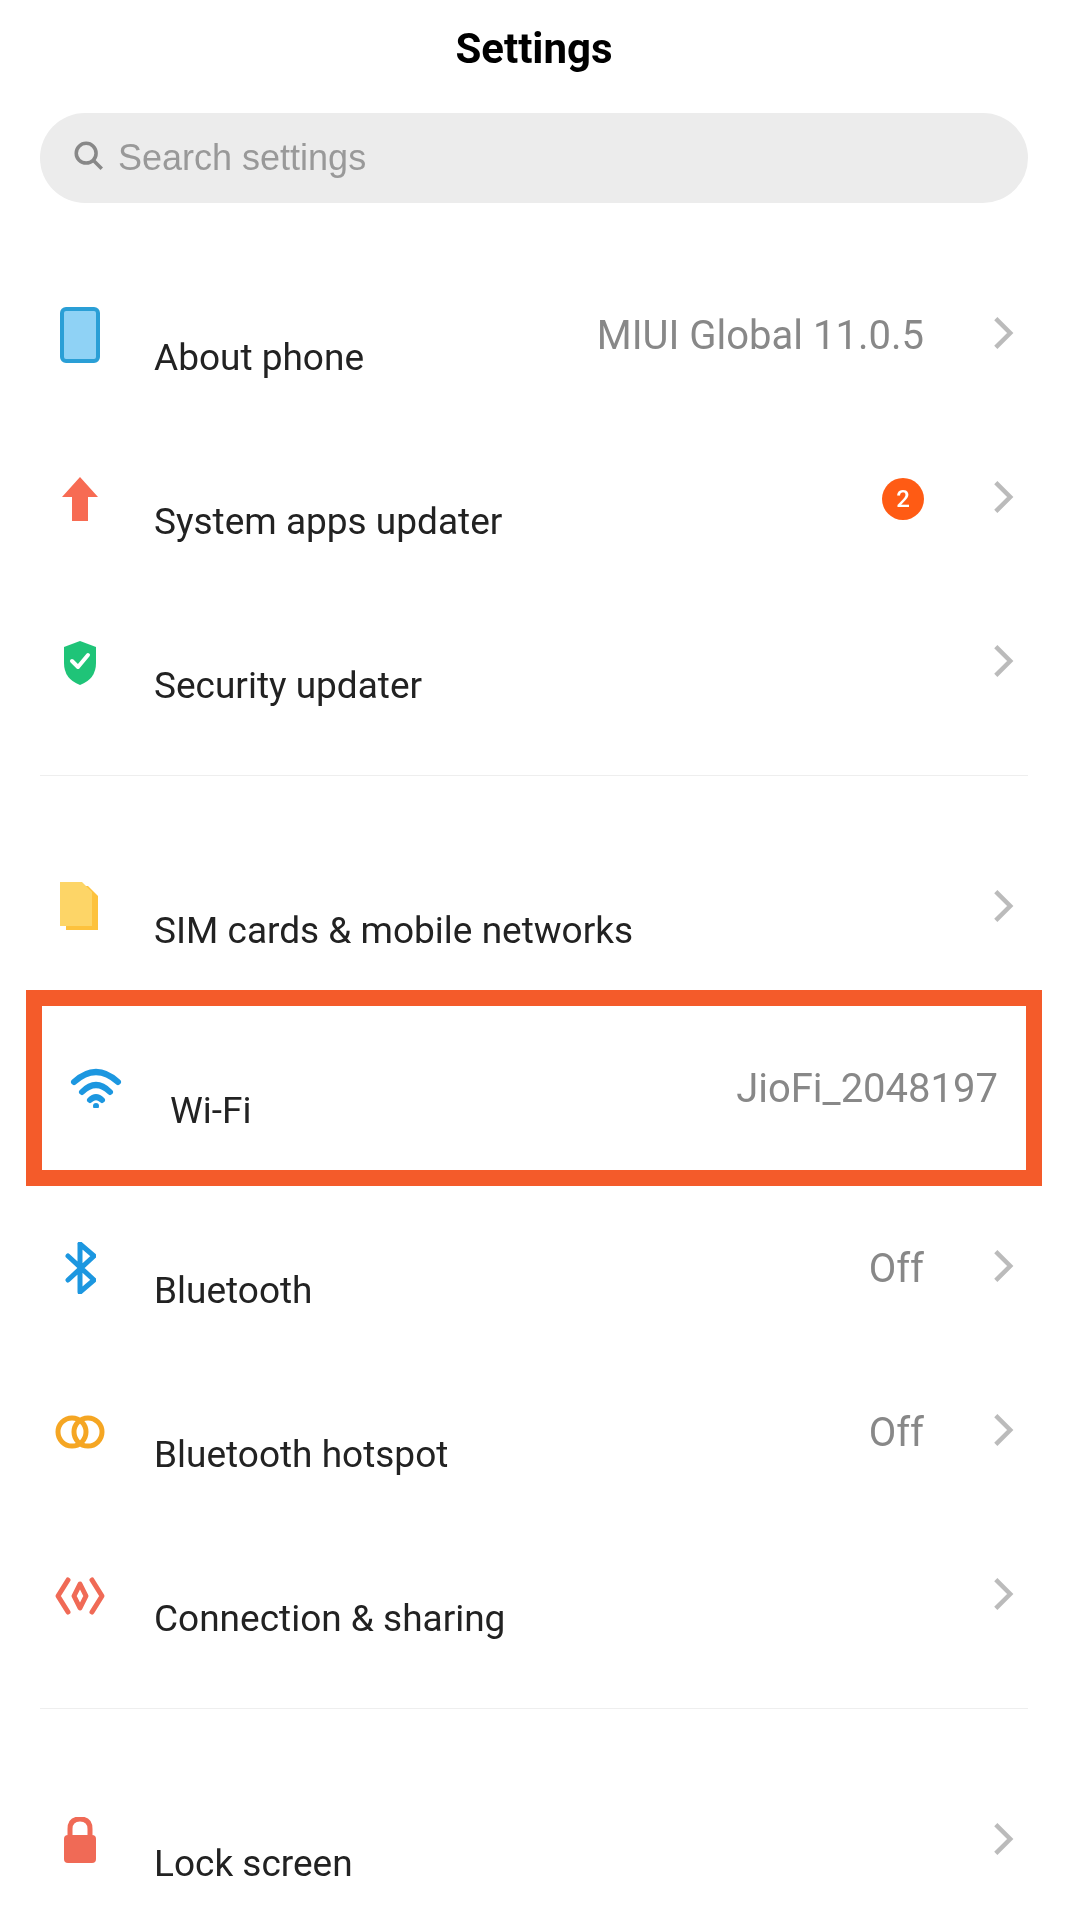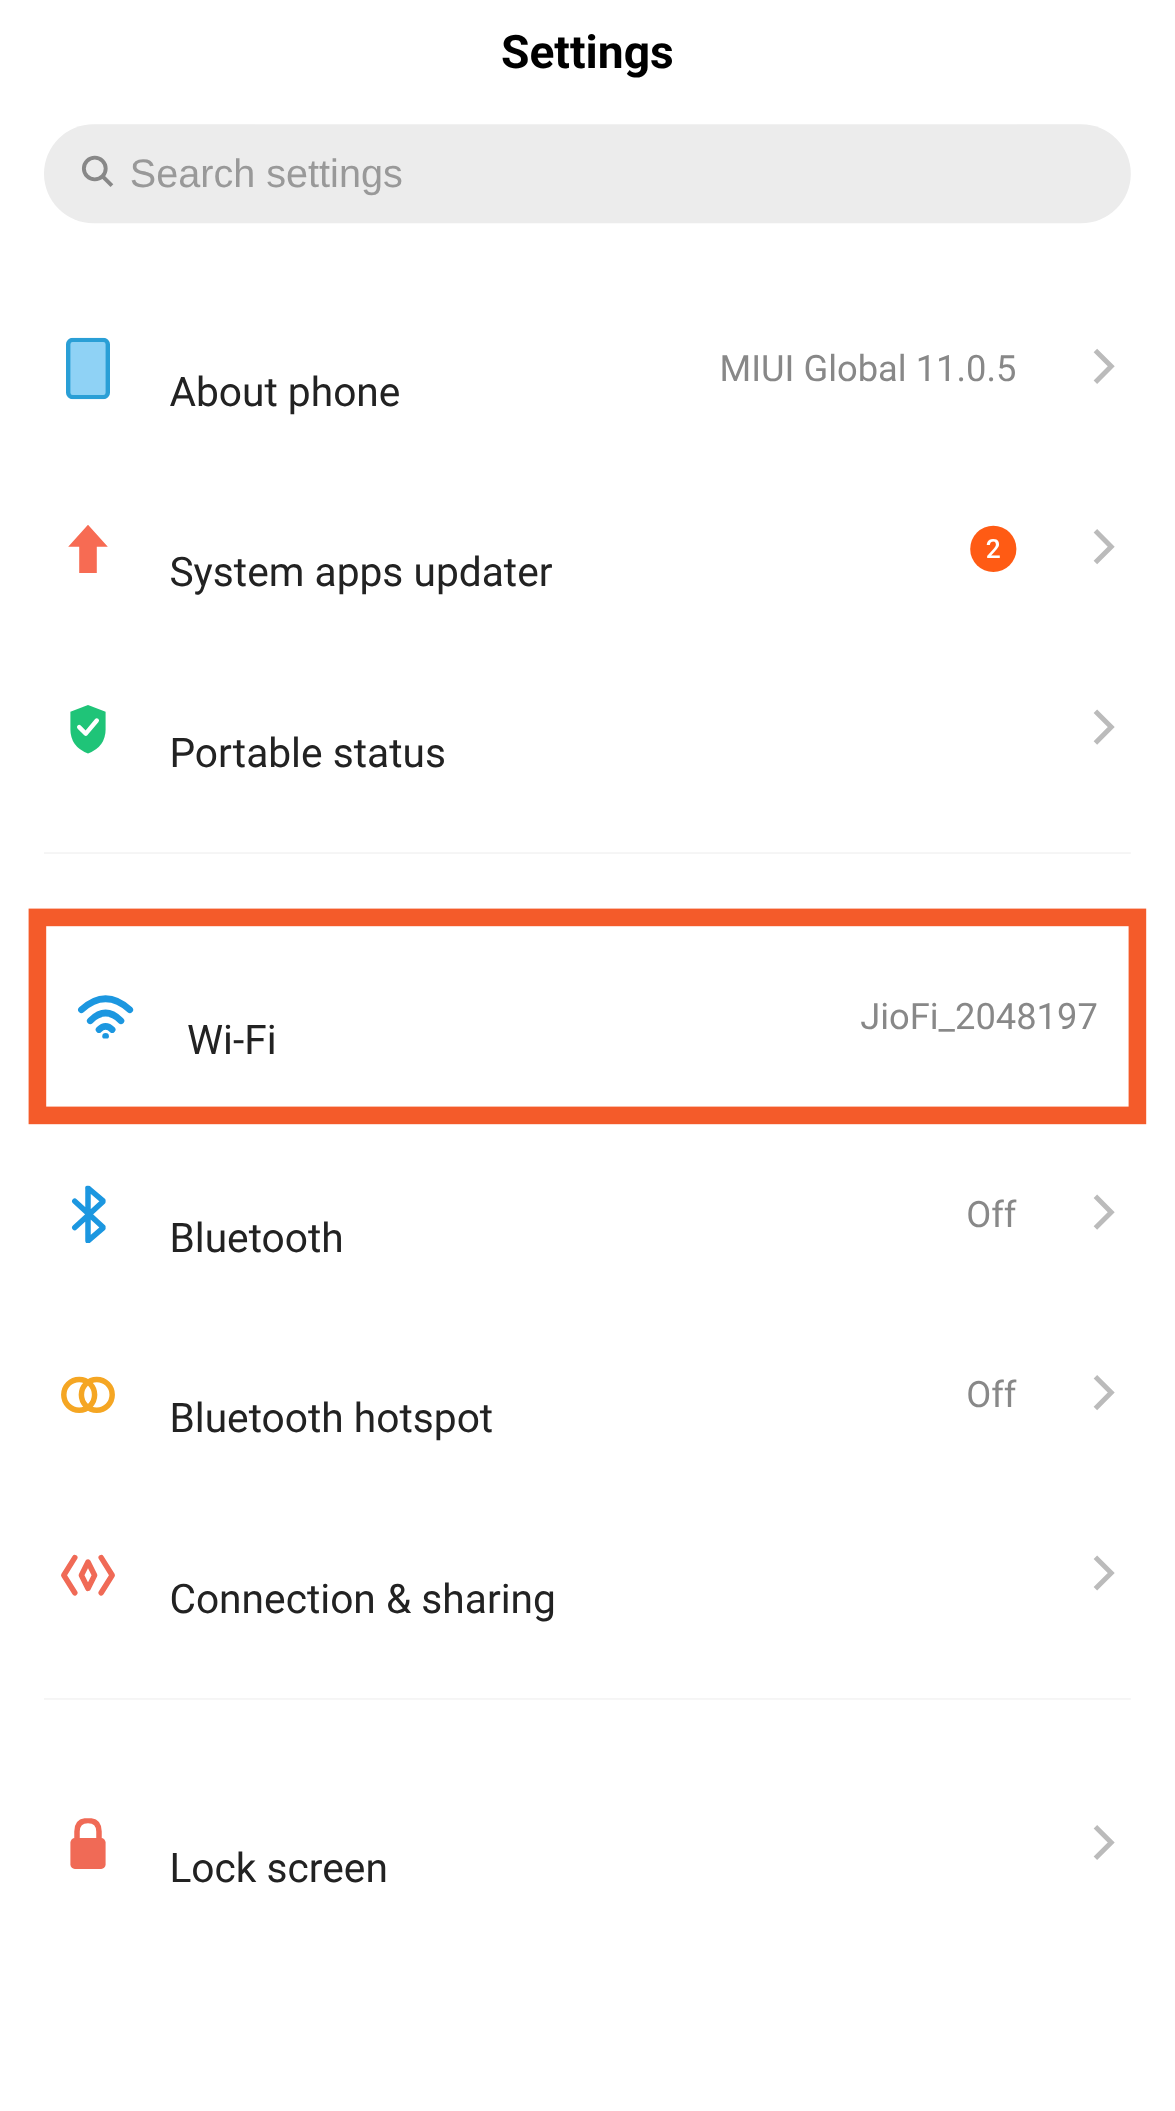--- a/index.html
+++ b/index.html
@@ -57,21 +57,21 @@
       justify-content: center;
       flex-shrink: 0;
     }
     .item-label {
       font-size: 37px;
       color: #222;
       flex: 1;
       margin-top: 45px;
     }
     .item-value {
-      font-size: 33px;
+      font-size: 40px;
       color: #888;
     }
     .badge {
       width: 42px;
       height: 42px;
       border-radius: 50%;
       background: #ff5b14;
       color: #fff;
       display: flex;
       align-items: center;
@@ -145,30 +145,44 @@
     </span>
   </div>
 
   <div class="item">
     <span class="item-icon">
       <svg viewBox="0 0 40 48" width="40" height="48">
           <path d="M20 2 L36 8 L36 24 Q36 40 20 46 Q4 40 4 24 L4 8 Z" fill="#1fc478"></path>
           <polyline points="12,22 18,28 28,16" fill="none" stroke="#fff" stroke-width="4" stroke-linecap="round" stroke-linejoin="round"></polyline>
         </svg>
     </span>
-    <span class="item-label">Portable status</span>
+    <span class="item-label">Security updater</span>
     <span class="chevron">
       <svg viewBox="0 0 12 20" fill="none" stroke="#bbb" stroke-width="2.5">
           <polyline points="2,2 10,10 2,18"></polyline>
         </svg>
     </span>
   </div>
 
   <div class="divider"></div>
 
+  <div class="item">
+    <span class="item-icon">
+      <svg viewBox="0 0 44 52" width="44" height="52">
+          <path d="M8 4 L30 4 L40 14 L40 48 L8 48 Z" fill="#fdc23d"></path>
+          <path d="M2 0 L24 0 L34 10 L34 44 L2 44 Z" fill="#fdd567"></path>
+        </svg>
+    </span>
+    <span class="item-label">SIM cards &amp; mobile networks</span>
+    <span class="chevron">
+      <svg viewBox="0 0 12 20" fill="none" stroke="#bbb" stroke-width="2.5">
+          <polyline points="2,2 10,10 2,18"></polyline>
+        </svg>
+    </span>
+  </div>
 
   <div class="highlight-box">
     <div class="item">
       <span class="item-icon">
         <svg viewBox="0 0 52 40" width="52" height="40" fill="none" stroke="#1c97e0" stroke-width="6" stroke-linecap="round">
             <path d="M4 14 Q26 -6 48 14"></path>
             <path d="M12 24 Q26 10 40 24"></path>
             <path d="M20 32 Q26 26 32 32"></path>
             <circle cx="26" cy="38" r="3" fill="#1c97e0" stroke="none"></circle>
           </svg>

